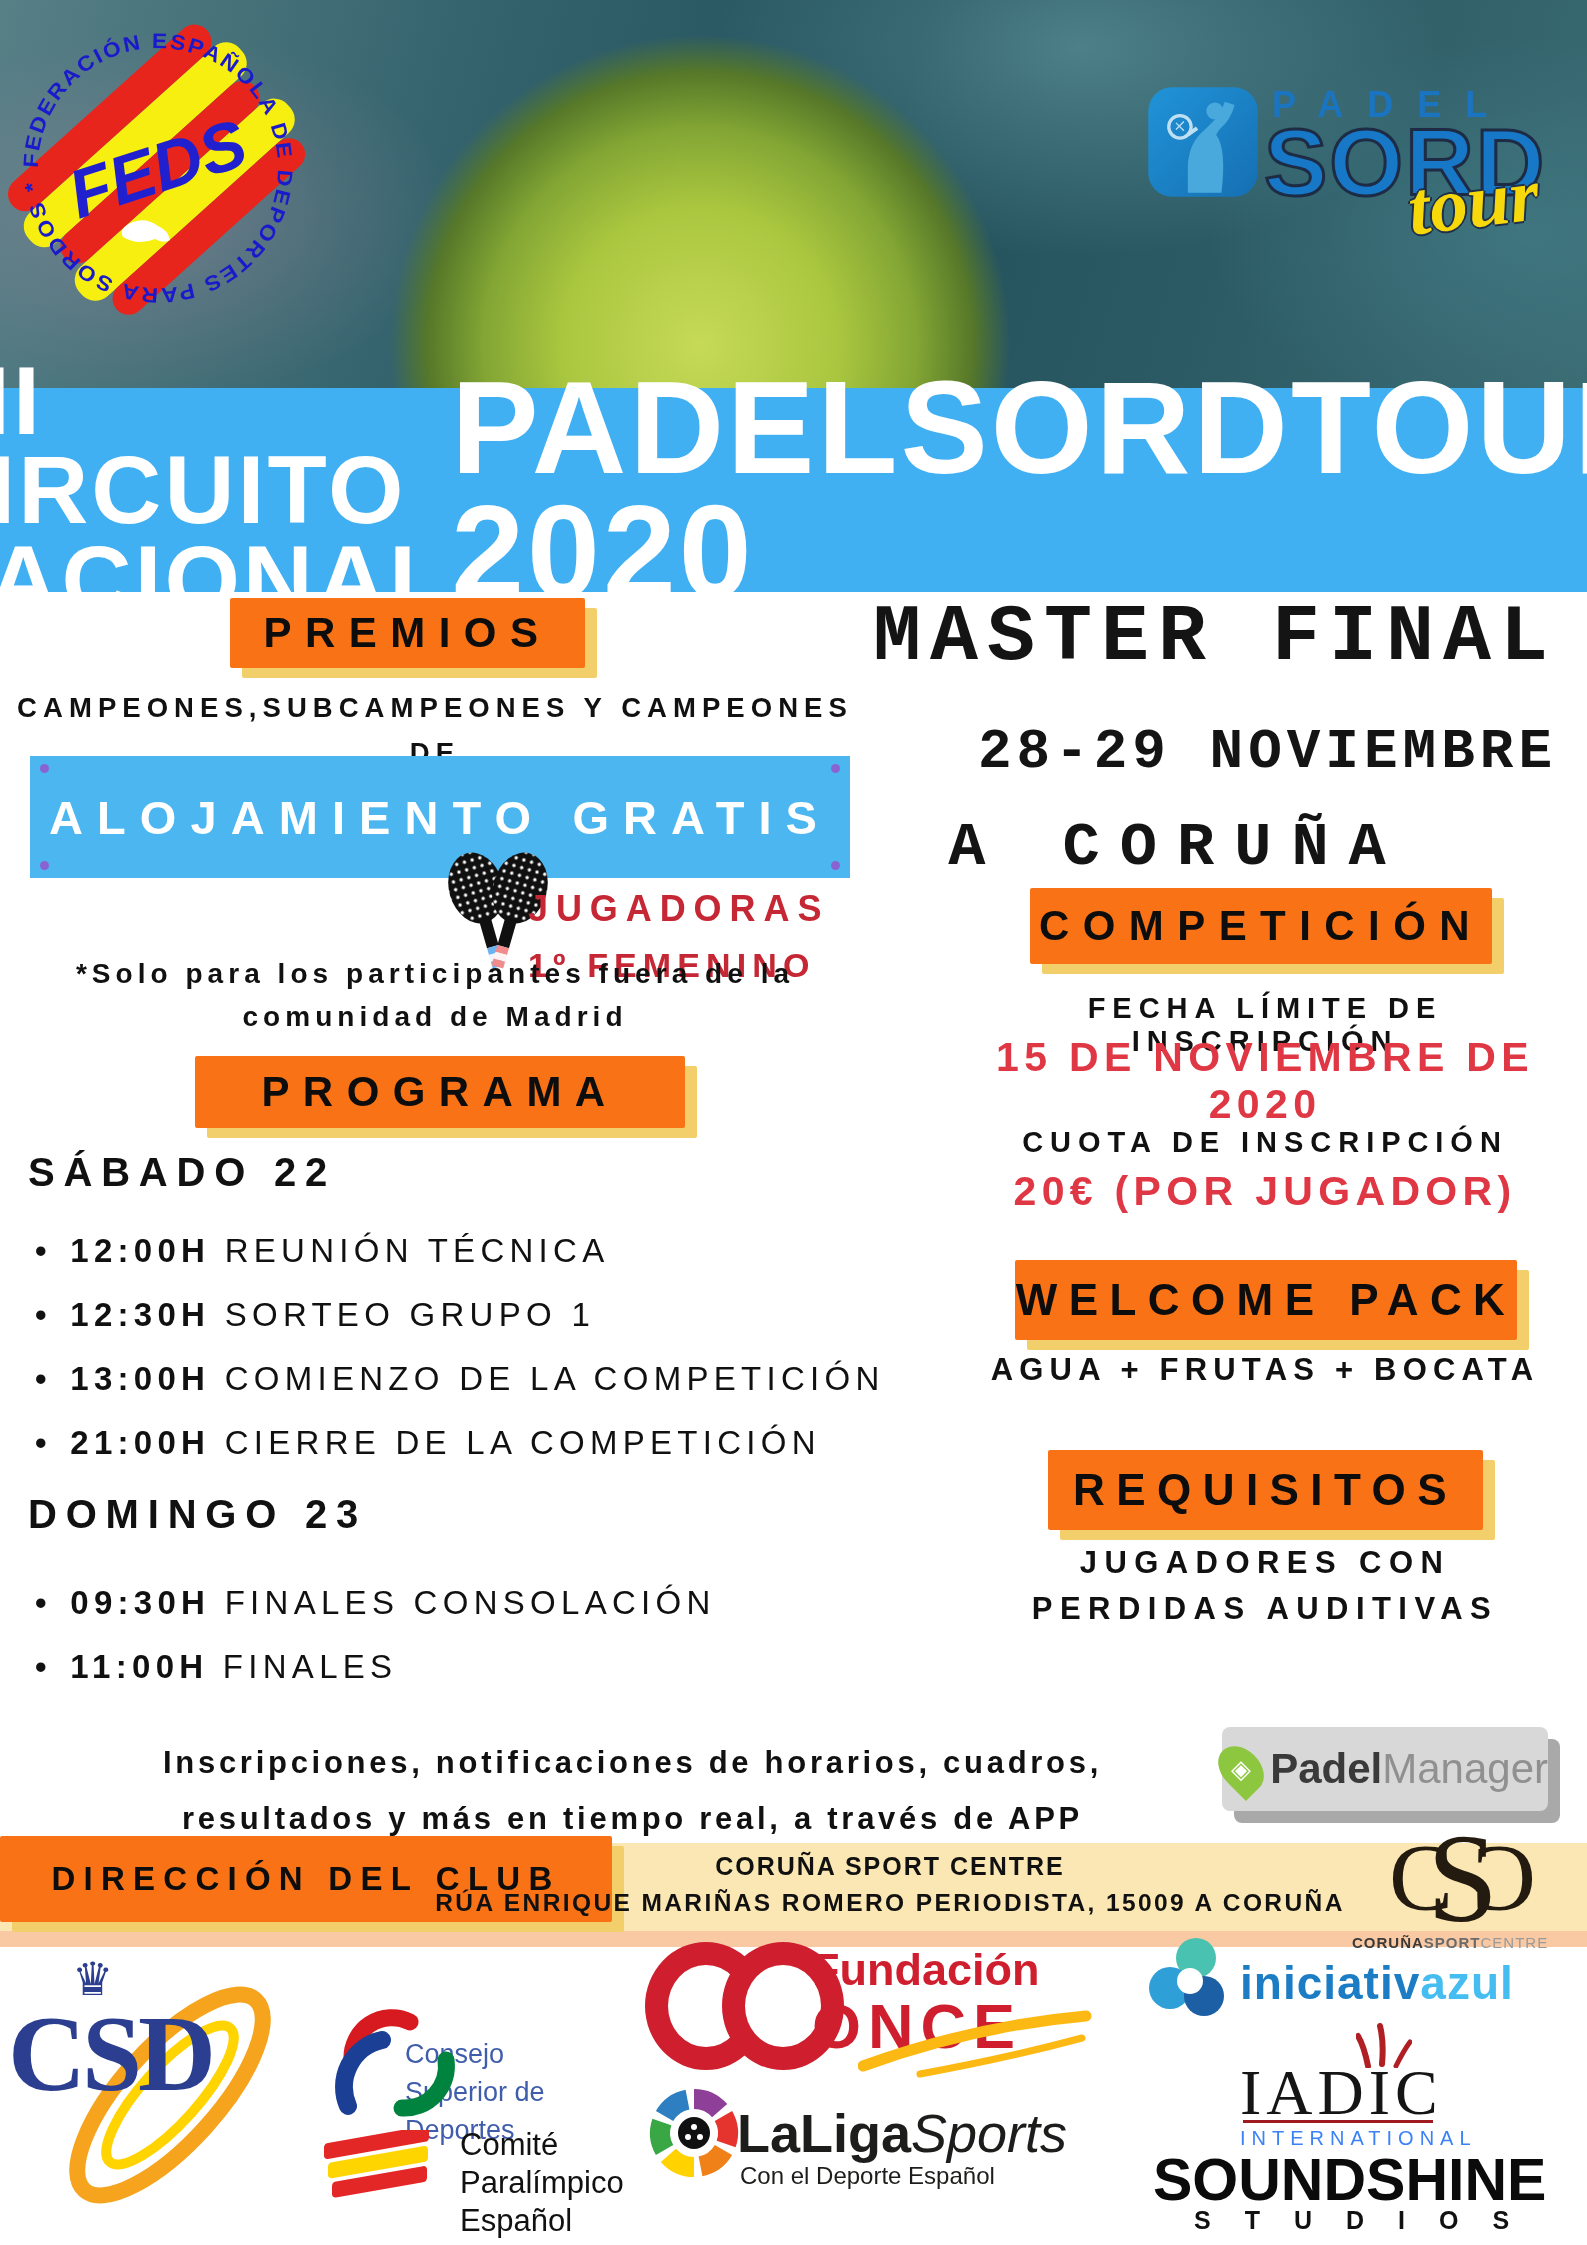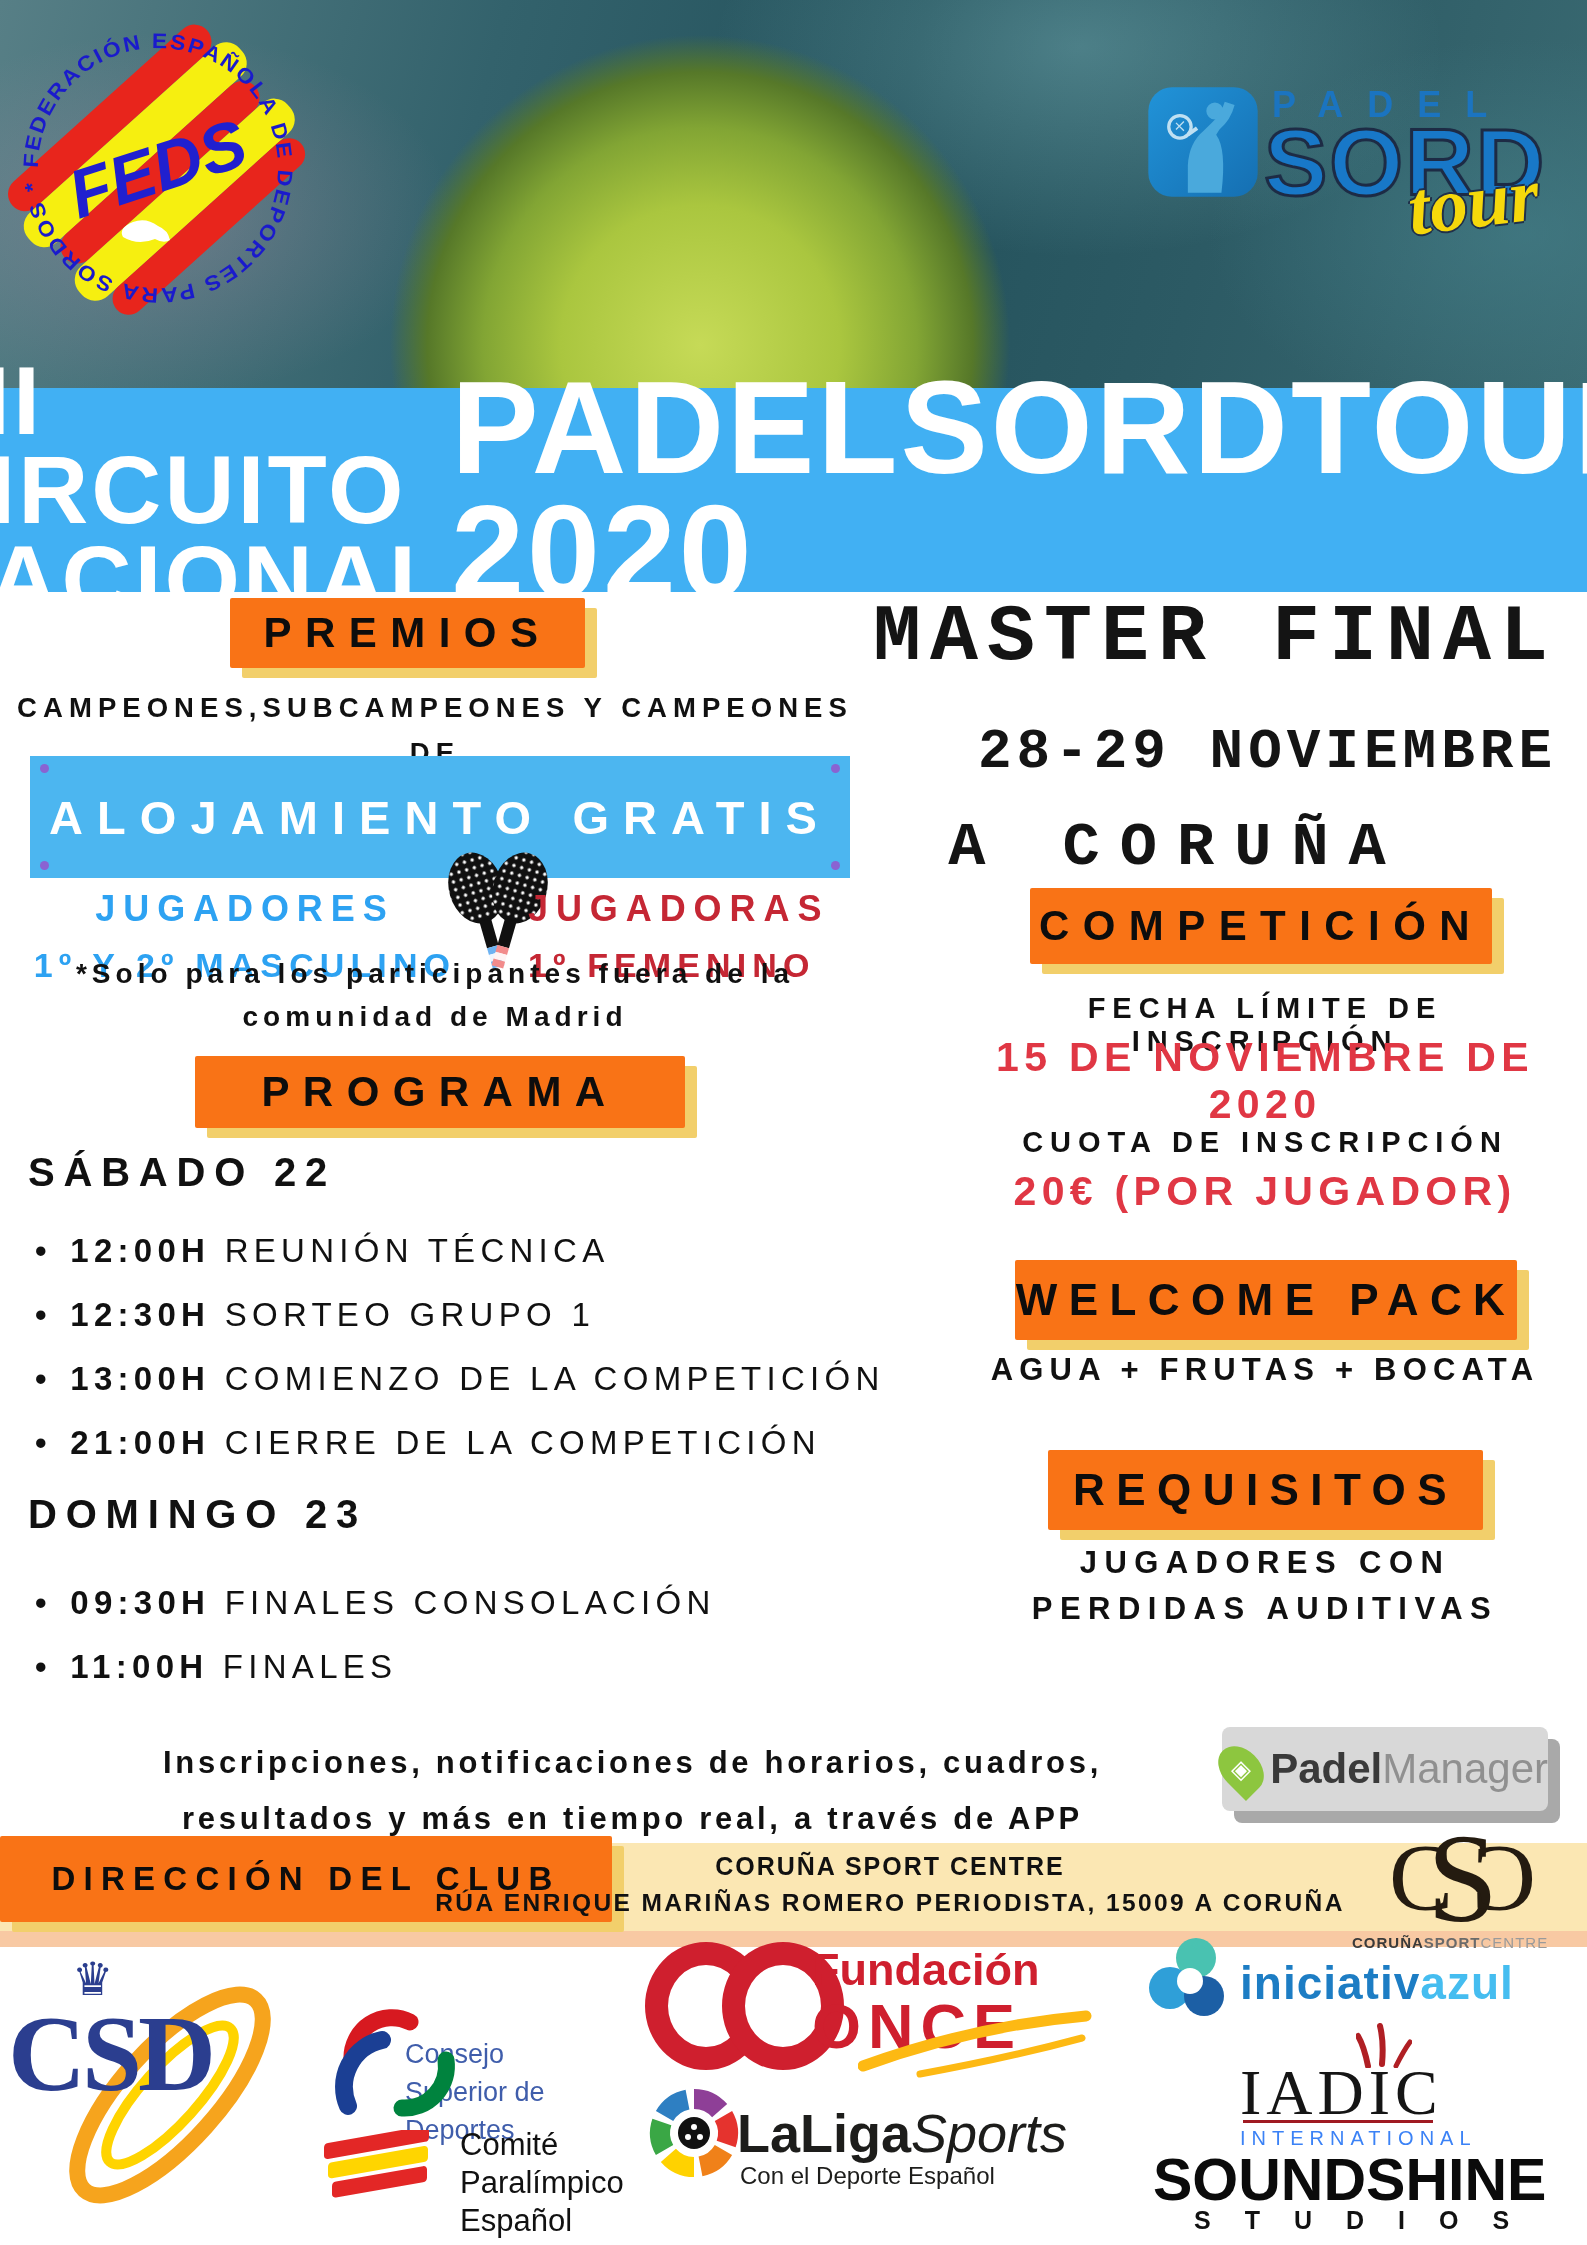--- a/index.html
+++ b/index.html
@@ -191,24 +191,20 @@
   </div>
 
   <div class="band">
     <i class="dot d1"></i>
     <i class="dot d2"></i>
     <i class="dot d3"></i>
     <i class="dot d4"></i>
     <span>ALOJAMIENTO GRATIS</span>
   </div>
 
-  <div class="men">
-    <div class="pl-line1">JUGADORES</div>
-    <div class="pl-line2">1º Y 2º MASCULINO</div>
-  </div>
   <svg class="rackets" width="120" height="155" viewBox="0 0 120 155">
     <defs>
         <pattern id="rdots" width="8" height="8" patternUnits="userSpaceOnUse">
       <circle cx="4" cy="4" r="1.7" fill="#fff"></circle>
         </pattern>
       </defs>
     <g transform="translate(38,46) rotate(-16)">
       <ellipse cx="0" cy="0" rx="27" ry="36" fill="#101010"></ellipse>
       <ellipse cx="0" cy="0" rx="27" ry="36" fill="url(#rdots)"></ellipse>
       <rect x="-6" y="33" width="12" height="28" fill="#101010"></rect>

